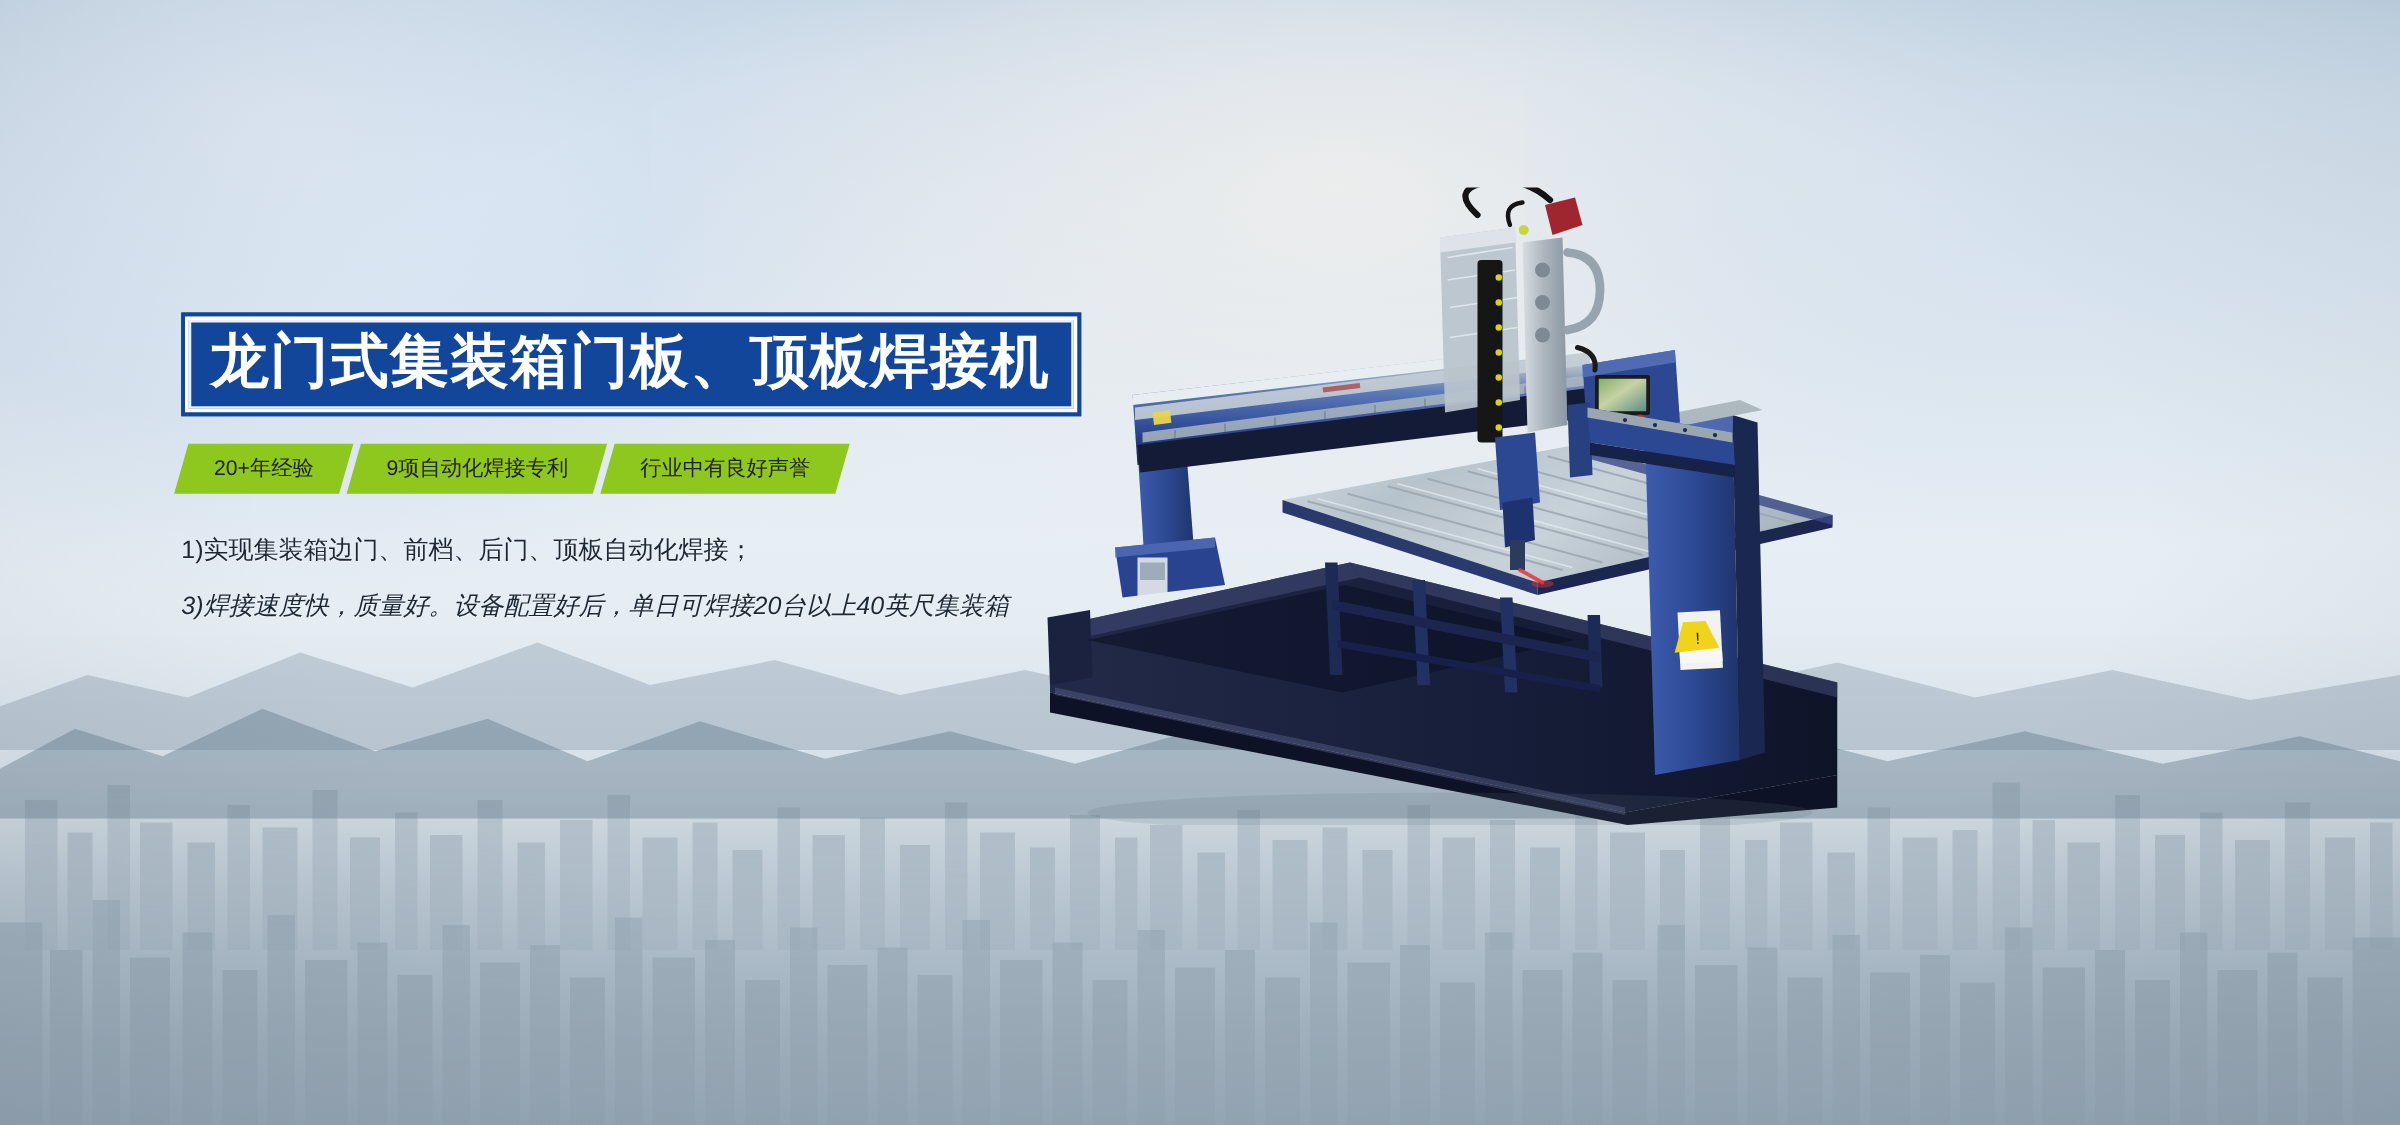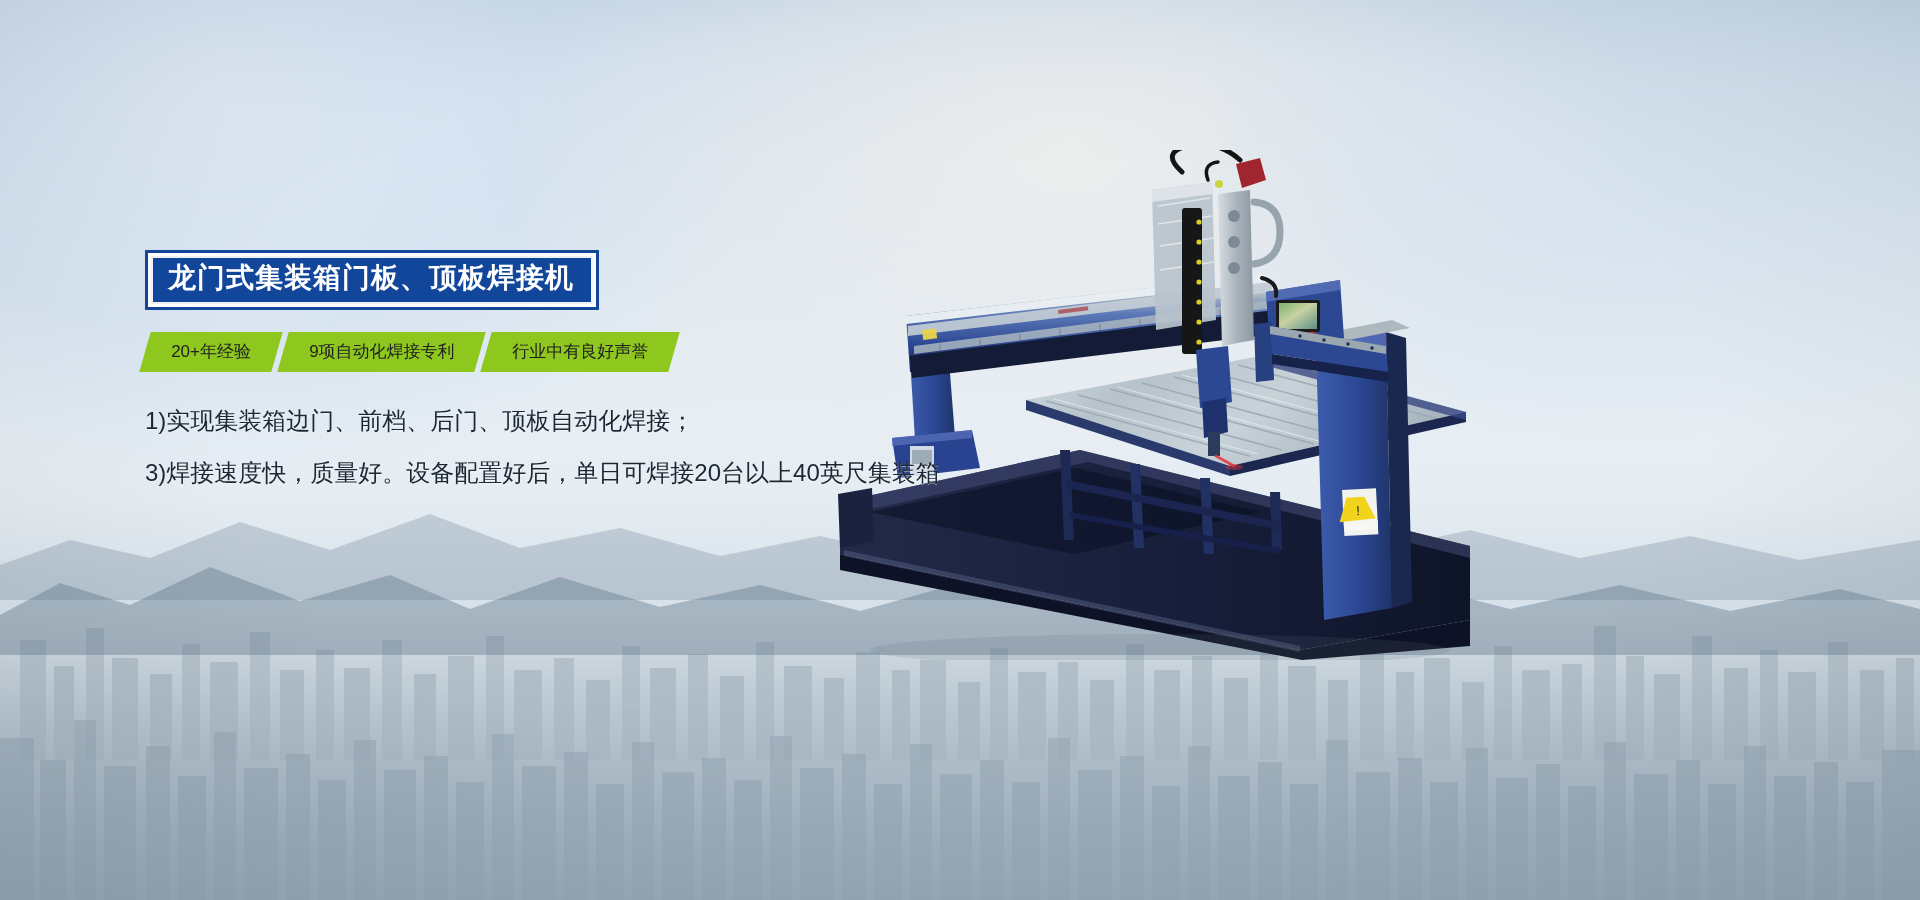--- a/index.html
+++ b/index.html
@@ -84,21 +84,21 @@
     box-shadow:0 0 0 3px #ffffff inset, 0 0 0 0 rgba(0,0,0,0);
     padding:9px 22px 13px 20px;
     position:relative;
   }
   .title-box::after{
     content:"";position:absolute;inset:3px;border:2px solid rgba(255,255,255,.92);pointer-events:none;
   }
   .title-text{
     display:block;
     color:#ffffff;
-    font-size:28px;
+    font-size:47px;
     line-height:1.16;
     font-weight:bold;
     letter-spacing:1px;
     white-space:nowrap;
     position:relative;z-index:2;
   }
 
   
   .tags{
     margin-top:22px;
@@ -115,27 +115,27 @@
     transform:skewX(-16deg);
     white-space:nowrap;
   }
   .tag span{display:inline-block;transform:skewX(16deg);}
 
   .bullets{
     margin-top:30px;
   }
   .bullet{
     color:#1b2733;
-    font-size:24px;
+    font-size:20px;
     line-height:1.55;
     margin:0 0 14px 0;
     white-space:nowrap;
     text-shadow:0 1px 1px rgba(255,255,255,.55);
   }
-  .bullet:last-child{margin-bottom:0;}
+  .bullet:last-child{margin-bottom:0;font-style:italic;}
 
   
   .machine{
     position:absolute;left:830px;top:150px;width:640px;height:510px;
   }
   .machine svg{display:block;width:100%;height:100%;}
 </style>
 </head>
 <body>
 

